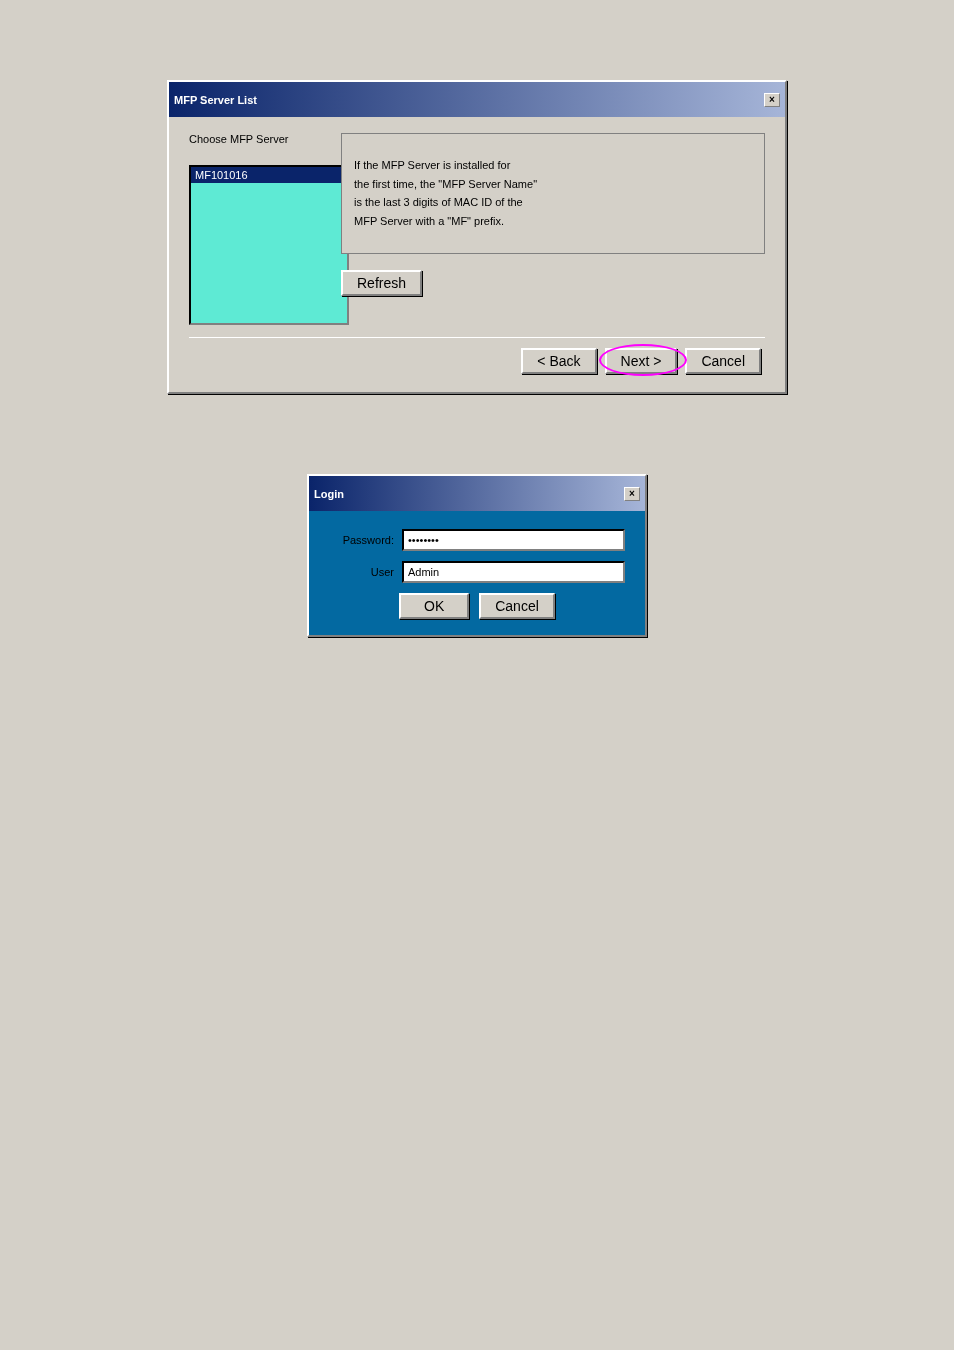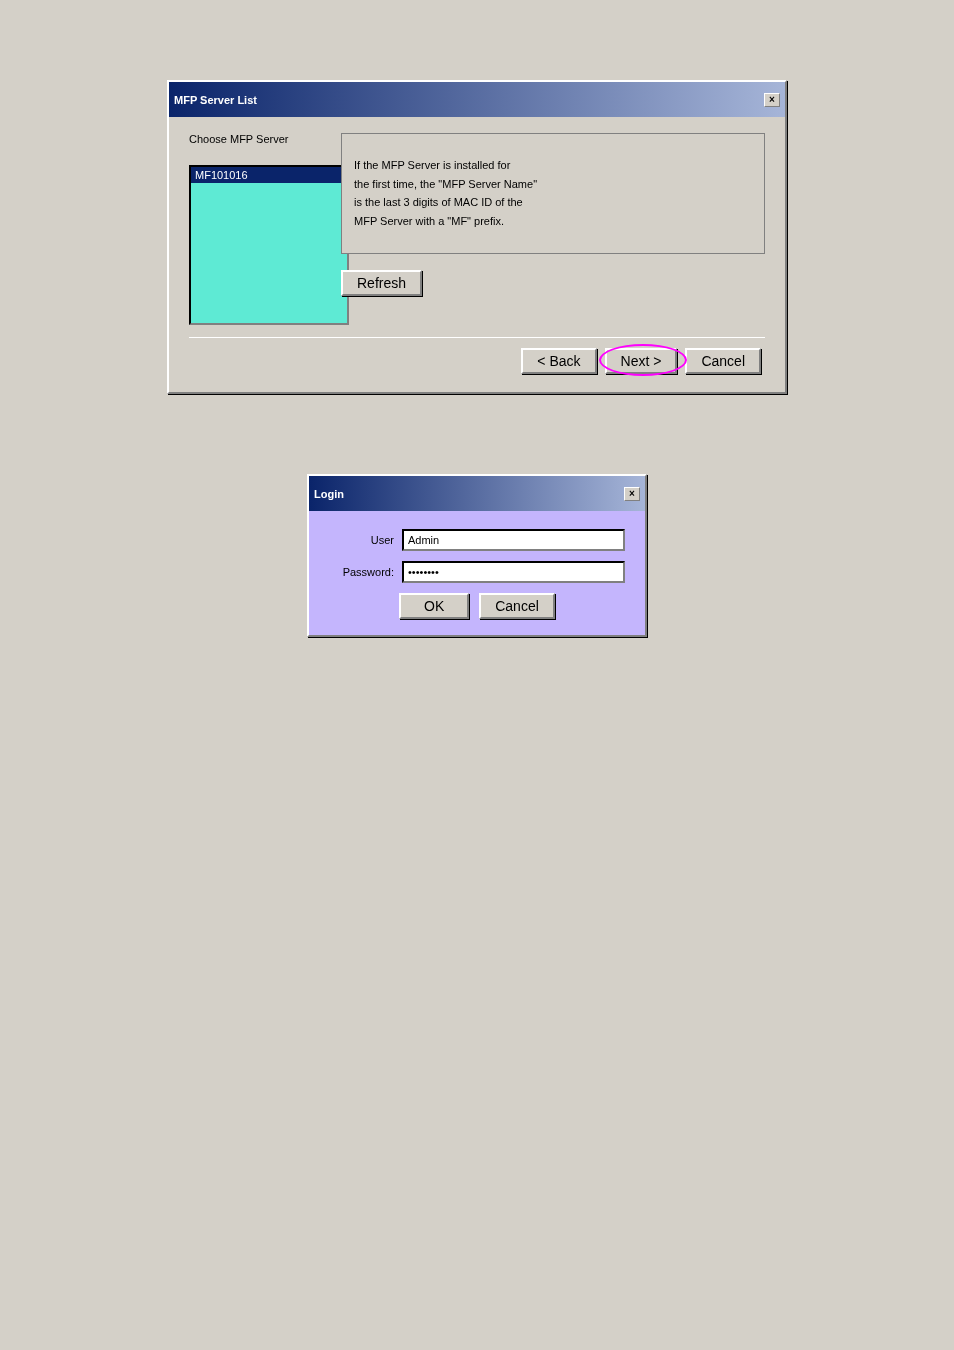--- a/index.html
+++ b/index.html
@@ -173,21 +173,21 @@
       width: 88px;
       height: 32px;
       border: 2px solid #ff00ff;
       border-radius: 50%;
       pointer-events: none;
     }
 
     
     .dialog-login {
       width: 340px;
-      background-color: #c4b5fd;
+      background-color: #0369a1;
       border: 2px solid #ffffff;
       border-bottom-color: #808080;
       border-right-color: #808080;
       box-shadow: 1px 1px 0 #000;
     }
 
     .login-body {
       padding: 18px 20px 16px 20px;
     }
 
@@ -280,27 +280,27 @@
 <div class="dialog-login">
 
   <div class="dialog-titlebar">
     <span class="dialog-titlebar-text">Login</span>
     <div class="title-close-btn">×</div>
   </div>
 
   <div class="login-body">
 
     <div class="login-row">
+      <span class="login-field-label">Password:</span>
+      <input class="login-input" type="password" value="12345678" style="">
+    </div>
+
+    <div class="login-row">
       <span class="login-field-label">User</span>
       <input class="login-input" type="text" value="Admin" style="">
-    </div>
-
-    <div class="login-row">
-      <span class="login-field-label">Password:</span>
-      <input class="login-input" type="password" value="12345678" style="">
     </div>
 
     <div class="login-footer">
       <button class="win-button">OK</button>
       <button class="win-button">Cancel</button>
     </div>
 
   </div>
 </div>
 

